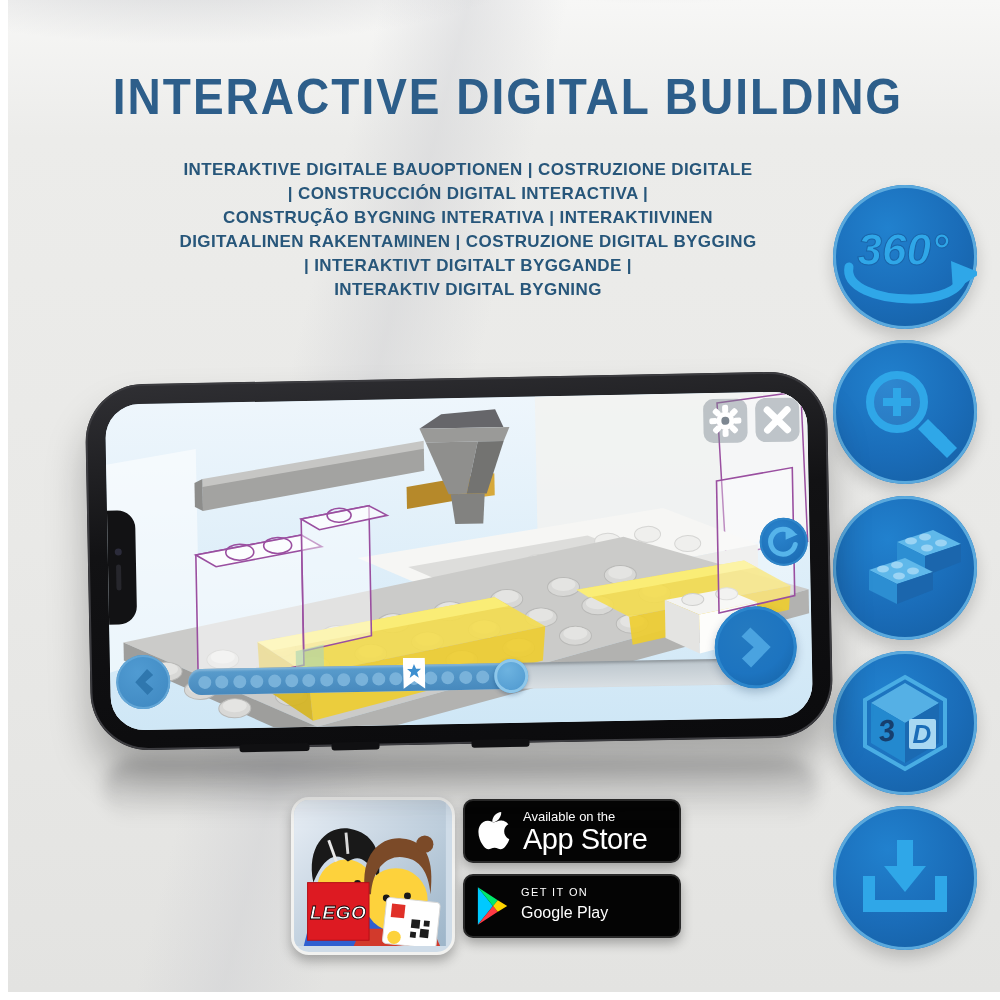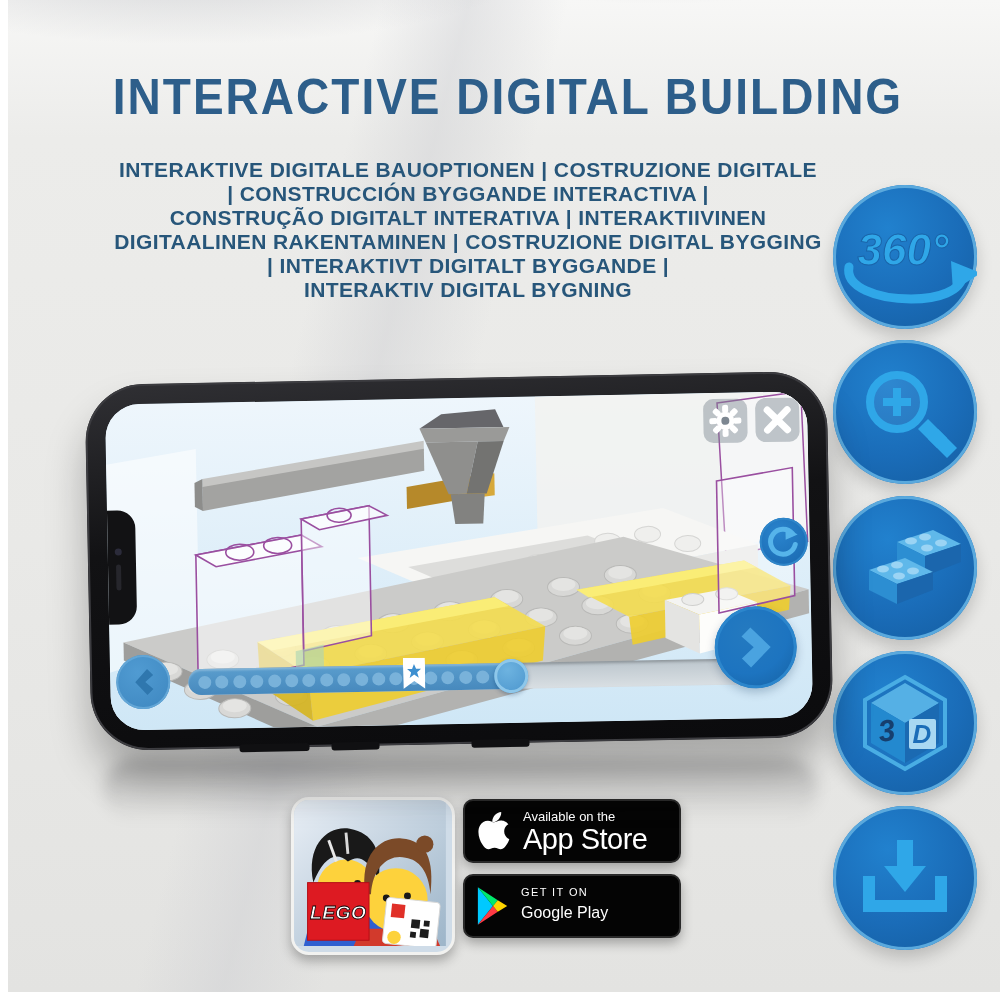--- a/index.html
+++ b/index.html
@@ -10,21 +10,21 @@
       radial-gradient(ellipse 420px 90px at 65% -6%, rgba(150,152,160,.35), transparent 70%),
       linear-gradient(104deg, transparent 30%, rgba(205,206,210,.45) 37%, transparent 45%),
       linear-gradient(#f7f7f6 0%, #ececea 14%, #e9e9e7 55%, #e3e3e1 100%);
     margin-left: 8px;
   }
   
   .title{position:absolute;top:68px;left:0;width:1000px;text-align:center;
     font-size:46px;font-weight:700;letter-spacing:2px;color:#2d5e8a;
     transform:scaleY(1.08);transform-origin:top center;}
   .subtitle{position:absolute;top:158px;left:80px;width:760px;text-align:center;
-    font-size:21px;font-weight:700;line-height:24px;letter-spacing:.4px;color:#27567a;}
+    font-size:17px;font-weight:700;line-height:24px;letter-spacing:.4px;color:#27567a;}
   .subtitle div{white-space:nowrap;}
   
   .feature{position:absolute;left:825px;width:144px;height:144px;border-radius:50%;
     background:radial-gradient(circle at 38% 30%, #2181ce 0%, #1a6cb8 55%, #145c9e 100%);
     box-shadow:inset 0 0 0 3px #5aa9dd, 0 8px 16px rgba(0,0,0,.18);font-style:italic;}
   .feature svg{position:absolute;inset:0;}
   
   .phone{position:absolute;left:80px;top:378px;width:742px;height:366px;
     border-radius:58px;transform:rotate(-1.1deg);z-index:3;
     background:linear-gradient(175deg,#303034 0%,#121214 40%,#0b0b0d 100%);
@@ -76,22 +76,22 @@
   .b-gp .l2{font-size:16px;font-weight:400;line-height:28px;}
 </style>
 </head>
 <body>
 
 <div class="canvas">
 
   <div class="title">INTERACTIVE DIGITAL BUILDING</div>
   <div class="subtitle">
     <div>INTERAKTIVE DIGITALE BAUOPTIONEN | COSTRUZIONE DIGITALE</div>
-    <div>| CONSTRUCCIÓN BYGGANDE INTERACTIVA |</div>
-    <div>CONSTRUÇÃO DIGITALT INTERATIVA | INTERAKTIIVINEN</div>
+    <div>| CONSTRUCCIÓN DIGITAL INTERACTIVA |</div>
+    <div>CONSTRUÇÃO BYGNING INTERATIVA | INTERAKTIIVINEN</div>
     <div>DIGITAALINEN RAKENTAMINEN | COSTRUZIONE DIGITAL BYGGING</div>
     <div>| INTERAKTIVT DIGITALT BYGGANDE |</div>
     <div>INTERAKTIV DIGITAL BYGNING</div>
   </div>
 
   <div class="feature" style="top:185px">
     <svg viewBox="-72 -72 144 144">
       <path d="M-56,10 C-60,30 -28,42 6,42 C34,42 56,34 58,18" stroke="#2fa7e8" stroke-width="9" fill="none" stroke-linecap="round"></path>
       <polygon points="46,4 76,16 48,34" fill="#2fa7e8"></polygon>
       <text x="-2" y="8" text-anchor="middle" font-size="44" font-weight="bold" fill="#2fa7e8" stroke="#1a63a8" stroke-width="1">360°</text>

